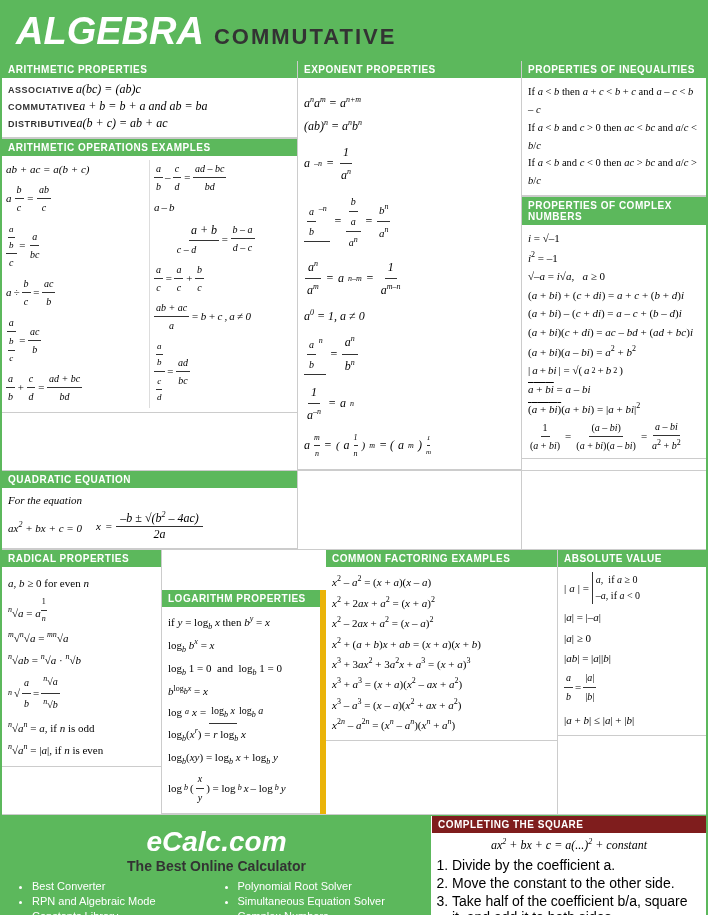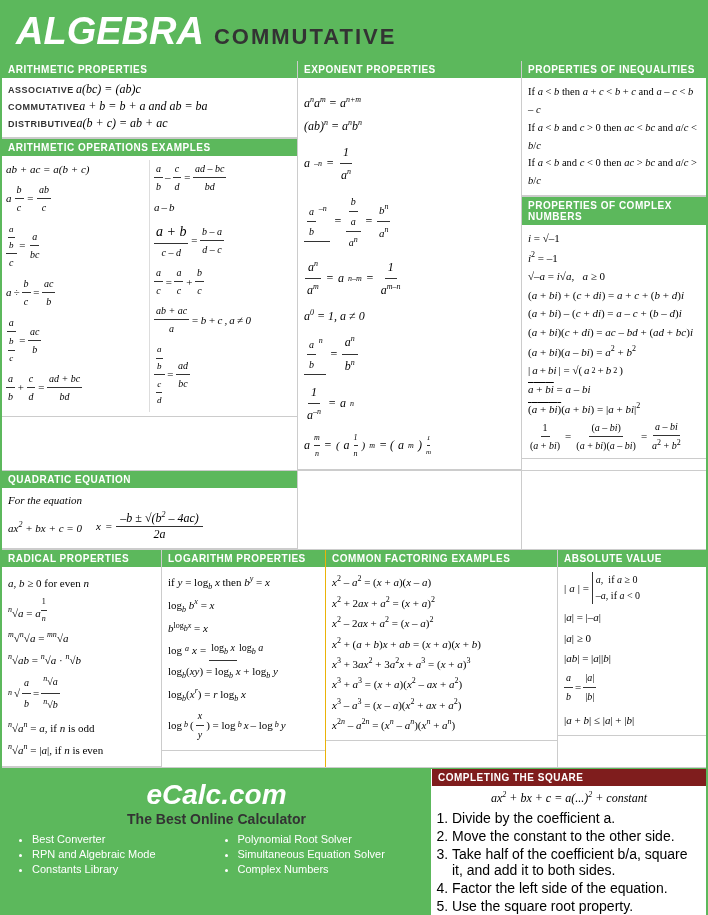--- a/index.html
+++ b/index.html
@@ -254,21 +254,21 @@
                 = <span style="display:inline-flex;flex-direction:column;align-items:center;vertical-align:middle;">
                     <span style="border-bottom:1px solid #333;padding:0 2px;font-size:10px;"><i>ad</i> – <i>bc</i></span>
                     <span style="padding:0 2px;font-size:10px;"><i>bd</i></span>
                   </span>
               </div>
               <div style="display:flex; align-items:center; gap:2px; margin:3px 0;">
                 <i>a</i> – <i>b</i><br>
               </div>
               <div style="display:flex; align-items:center; gap:2px;">
                 <span style="display:inline-flex;flex-direction:column;align-items:center;vertical-align:middle;">
-                    <span style="border-bottom:1px solid #333;padding:0 2px;font-size:14px;"><i>a</i> + <i>b</i></span>
+                    <span style="border-bottom:1px solid #333;padding:0 2px;font-size:12px;margin-left:35px;"><i>a</i> + <i>b</i></span>
                     <span style="padding:0 2px;font-size:10px;"><i>c</i> – <i>d</i></span>
                   </span>
                 = <span style="display:inline-flex;flex-direction:column;align-items:center;vertical-align:middle;">
                     <span style="border-bottom:1px solid #333;padding:0 2px;font-size:10px;"><i>b</i> – <i>a</i></span>
                     <span style="padding:0 2px;font-size:10px;"><i>d</i> – <i>c</i></span>
                   </span>
               </div>
               <div style="display:flex; align-items:center; gap:2px; margin:3px 0;">
                 <span style="display:inline-flex;flex-direction:column;align-items:center;vertical-align:middle;">
                     <span style="border-bottom:1px solid #333;padding:0 2px;font-size:10px;"><i>a</i></span>
@@ -510,35 +510,36 @@
         </div>
         <div style="margin-top:2px;">
           <sup><i>n</i></sup>√<i>a</i><sup><i>n</i></sup> = <i>a</i>, if <i>n</i> is odd
         </div>
         <div>
           <sup><i>n</i></sup>√<i>a</i><sup><i>n</i></sup> = |<i>a</i>|, if <i>n</i> is even
         </div>
       </div>
     </div>
 
-    <div style="width:164px; border-right:1px solid #eab308;">
+    <div style="width:164px; border-right:6px solid #eab308;margin-top:40px;">
       <div class="section-header">LOGARITHM PROPERTIES</div>
       <div class="section-body" style="font-family:'Times New Roman',serif; font-size:11px; line-height:1.85; padding:5px 6px;">
         <div>if <i>y</i> = log<sub><i>b</i></sub> <i>x</i> then <i>b</i><sup><i>y</i></sup> = <i>x</i></div>
         <div>log<sub><i>b</i></sub> <i>b</i><sup><i>x</i></sup> = <i>x</i></div>
+        <div>log<sub><i>b</i></sub> 1 = 0 &nbsp;and&nbsp; log<sub><i>b</i></sub> 1 = 0</div>
         <div><i>b</i><sup>log<sub><i>b</i></sub><i>x</i></sup> = <i>x</i></div>
         <div style="display:flex;align-items:center;gap:3px;">
           log<sub><i>a</i></sub> <i>x</i> = 
           <span style="display:inline-flex;flex-direction:row;align-items:center;">
             <span style="border-bottom:1px solid #333;padding:0 2px;font-size:10px;">log<sub><i>b</i></sub> <i>x</i></span>
             <span style="padding:0 2px;font-size:10px;">log<sub><i>b</i></sub> <i>a</i></span>
           </span>
         </div>
+        <div>log<sub><i>b</i></sub>(<i>x</i><sup><i>r</i></sup>) = <i>r</i> log<sub><i>b</i></sub> <i>x</i></div>
         <div>log<sub><i>b</i></sub>(<i>xy</i>) = log<sub><i>b</i></sub> <i>x</i> + log<sub><i>b</i></sub> <i>y</i></div>
-        <div>log<sub><i>b</i></sub>(<i>x</i><sup><i>r</i></sup>) = <i>r</i> log<sub><i>b</i></sub> <i>x</i></div>
         <div style="display:flex;align-items:center;gap:2px;">
           log<sub><i>b</i></sub>(
           <span style="display:inline-flex;flex-direction:column;align-items:center;">
             <span style="border-bottom:1px solid #333;padding:0 2px;font-size:10px;"><i>x</i></span>
             <span style="padding:0 2px;font-size:10px;"><i>y</i></span>
           </span>
           ) = log<sub><i>b</i></sub> <i>x</i> – log<sub><i>b</i></sub> <i>y</i>
         </div>
       </div>
     </div>

